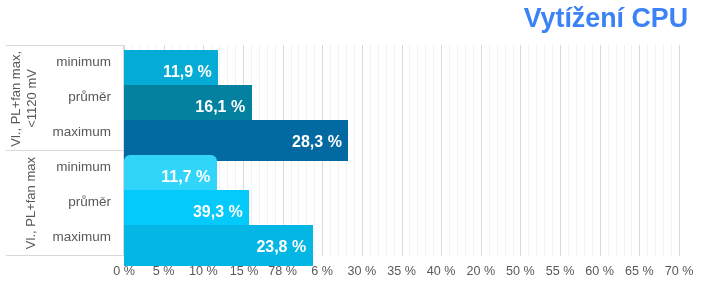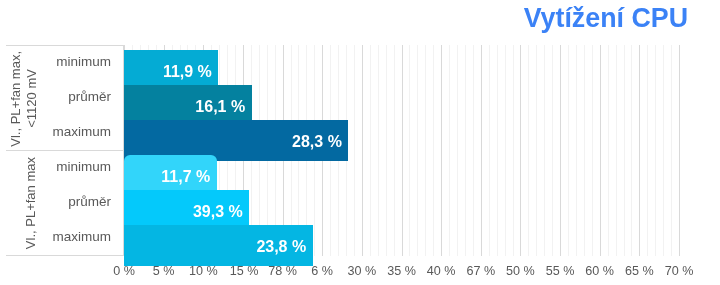--- a/index.html
+++ b/index.html
@@ -246,20 +246,20 @@
   <div id="ticks">
       <div class="tick" style="left: 124px;">0 %</div>
       <div class="tick" style="left: 163.643px;">5 %</div>
       <div class="tick" style="left: 203.286px;">10 %</div>
       <div class="tick" style="left: 244px;">15 %</div>
       <div class="tick" style="left: 282.571px;">78 %</div>
       <div class="tick" style="left: 322.214px;">6 %</div>
       <div class="tick" style="left: 361.857px;">30 %</div>
       <div class="tick" style="left: 401.5px;">35 %</div>
       <div class="tick" style="left: 441.143px;">40 %</div>
-      <div class="tick" style="left: 480.786px;">67 %</div>
+      <div class="tick" style="left: 480.786px;">20 %</div>
       <div class="tick" style="left: 520.429px;">50 %</div>
       <div class="tick" style="left: 560.071px;">55 %</div>
       <div class="tick" style="left: 599.714px;">60 %</div>
       <div class="tick" style="left: 639.357px;">65 %</div>
       <div class="tick" style="left: 679px;">70 %</div>
     </div>
 </div>
 
 </body></html>

